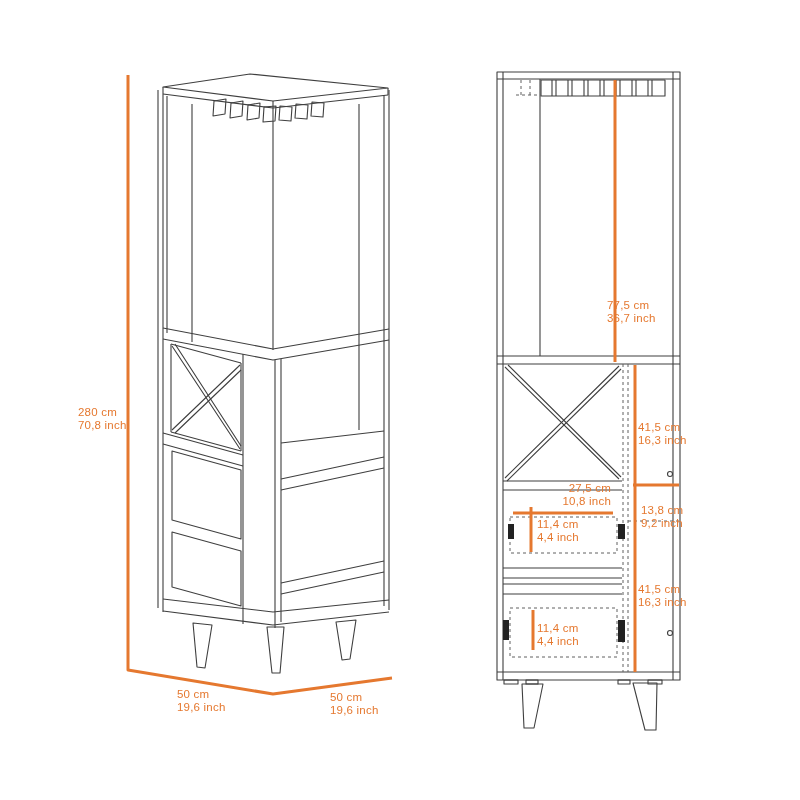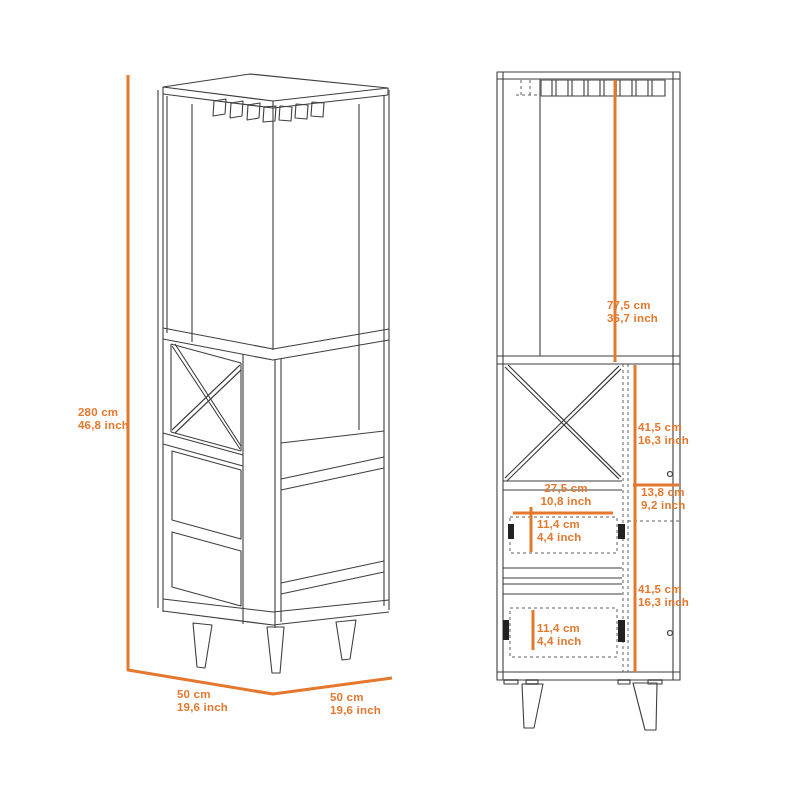--- a/index.html
+++ b/index.html
@@ -9,21 +9,21 @@
     background:#ffffff;
     overflow:hidden;
     font-family:"Liberation Sans", sans-serif;
   }
   #drawing{position:absolute;left:0;top:0;}
   .dim-label{
     position:absolute;
     color:#E5782F;
     font-size:11.5px;
     line-height:13px;
-    font-weight:700;
+    font-weight:400;
     letter-spacing:.2px;
     white-space:nowrap;
   }
   .dim-label span{display:block;}
   .center{text-align:center;}
 </style>
 </head>
 <body>
 
 <div id="stage">
@@ -143,21 +143,21 @@
       <path d="M635,365 V672"></path>
       <path d="M633,485 H679"></path>
       <path d="M513,513 H613"></path>
       <path d="M531,507 V552"></path>
       <path d="M533,610 V650"></path>
     </g>
   </svg>
 
   <div class="dim-label" style="left:78px;top:406px;">
     <span>280 cm</span>
-    <span>46,8 inch</span>
+    <span>70,8 inch</span>
   </div>
 
   <div class="dim-label" style="left:177px;top:688px;">
     <span>50 cm</span>
     <span>19,6 inch</span>
   </div>
 
   <div class="dim-label" style="left:330px;top:691px;">
     <span>50 cm</span>
     <span>19,6 inch</span>
@@ -166,26 +166,26 @@
   <div class="dim-label" style="left:607px;top:299px;">
     <span>77,5 cm</span>
     <span>36,7 inch</span>
   </div>
 
   <div class="dim-label" style="left:638px;top:421px;">
     <span>41,5 cm</span>
     <span>16,3 inch</span>
   </div>
 
-  <div class="dim-label center" style="left:521px;top:482px;width:90px;">
+  <div class="dim-label center" style="left:521px;top:482px;width:90px;text-align:right;">
     <span>27,5 cm</span>
     <span>10,8 inch</span>
   </div>
 
-  <div class="dim-label" style="left:641px;top:486px;">
+  <div class="dim-label" style="left:641px;top:504px;">
     <span>13,8 cm</span>
     <span>9,2 inch</span>
   </div>
 
   <div class="dim-label" style="left:537px;top:518px;">
     <span>11,4 cm</span>
     <span>4,4 inch</span>
   </div>
 
   <div class="dim-label" style="left:638px;top:583px;">

